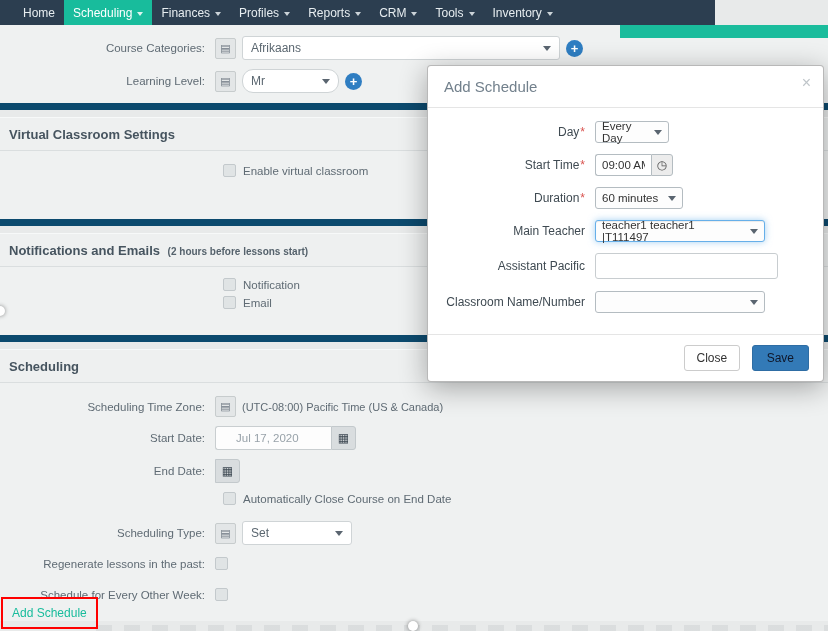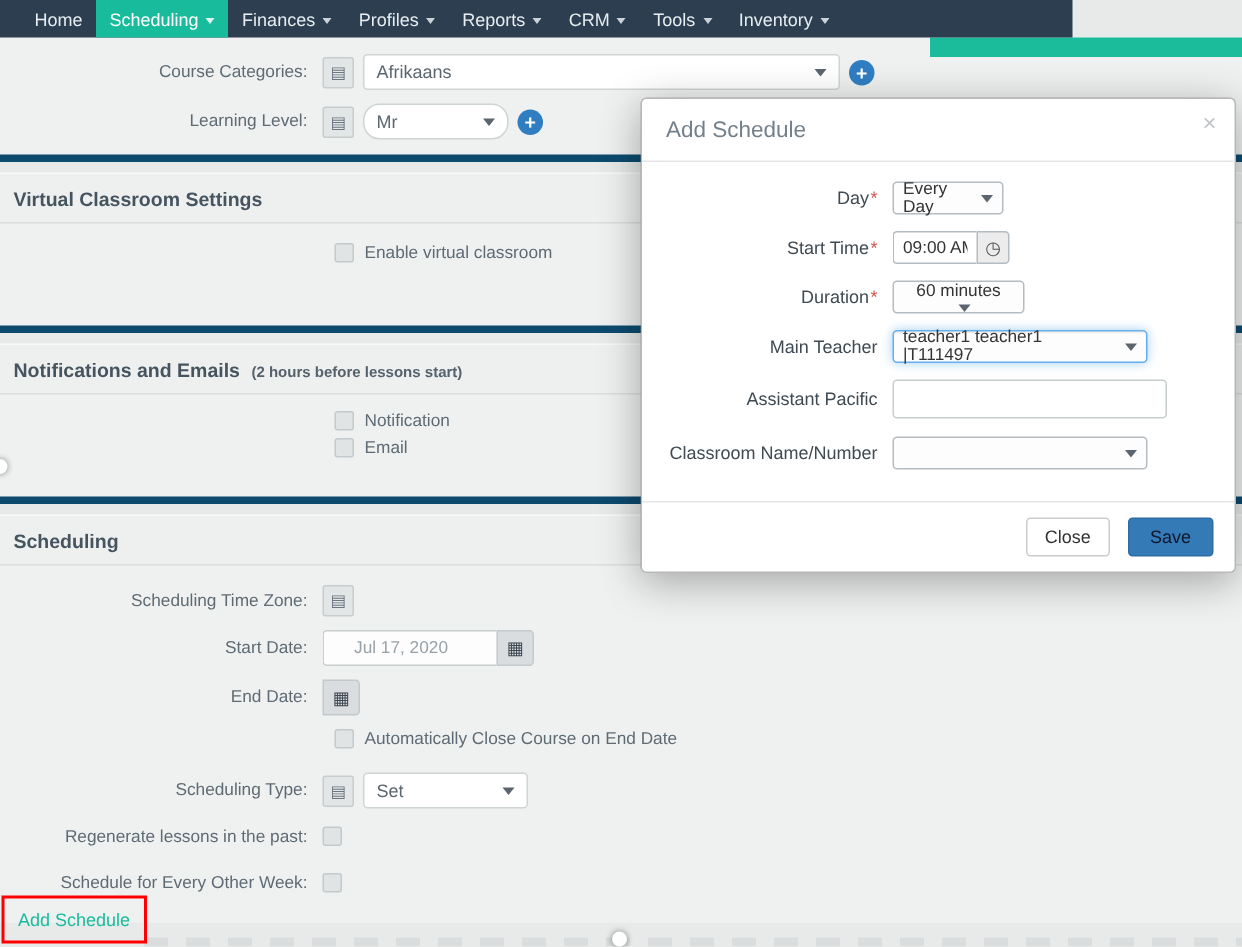--- a/index.html
+++ b/index.html
@@ -34,21 +34,21 @@
   .side-strip {
     position:absolute; left:620px; top:25px; width:208px; height:13px;
     background:#1abc9c; z-index:5;
   }
 
   
   main.page {
     position:absolute; top:25px; left:0; width:828px; height:606px;
     background:#e8eaea; z-index:1;
   }
-  .block { background:#eff1f1; border-bottom:5px solid #0c4a6e; margin-bottom:7px; }
+  .block { background:#eff1f1; border-bottom:7px solid #0c4a6e; margin-bottom:7px; }
   .sec-header {
     padding:9px 10px 8px 9px; font-size:13px; font-weight:bold; color:#46545f;
     border-top:1px solid #f7f9f9; border-bottom:1px solid #dadedf;
     background:#eef0f0;
   }
   .sec-header .sub { font-size:10px; font-weight:bold; color:#55626c; margin-left:4px; }
 
   .frow { display:flex; align-items:center; margin-bottom:9px; }
   .flabel {
     width:215px; text-align:right; padding-right:10px;
@@ -273,20 +273,21 @@
     <div class="block" style="margin-bottom:0; border-bottom:none;">
       <div class="sec-header">Scheduling</div>
       <div style="padding:13px 0 20px 0;">
 
         <div class="frow">
           <div class="flabel">Scheduling Time Zone:</div>
           <div class="controls">
             <span class="icon-btn">
               <span>▤</span>
             </span>
+            <span class="tz-value">(UTC-08:00) Pacific Time (US &amp; Canada)</span>
           </div>
         </div>
 
         <div class="frow">
           <div class="flabel">Start Date:</div>
           <div class="controls" style="gap:0;">
             <input class="date-input" value="Jul 17, 2020" style="">
             <span class="date-addon">
               <span>▦</span>
             </span>
@@ -366,21 +367,21 @@
         <input class="time-input" value="09:00 AM" style="">
         <span class="time-addon">
           <span>◷</span>
         </span>
       </div>
 
       <div class="mrow">
         <div class="mlabel">
           <span>Duration</span><span class="req">*</span>
         </div>
-        <div class="msel" style="width:88px;flex-direction:column;">
+        <div class="msel" style="width:88px;">
           <span>60 minutes</span>
           <span class="sel-caret"></span>
         </div>
       </div>
 
       <div class="mrow">
         <div class="mlabel">Main Teacher</div>
         <div class="msel focused" style="width:170px;">
           <span>teacher1 teacher1 |T111497</span>
           <span class="sel-caret"></span>

